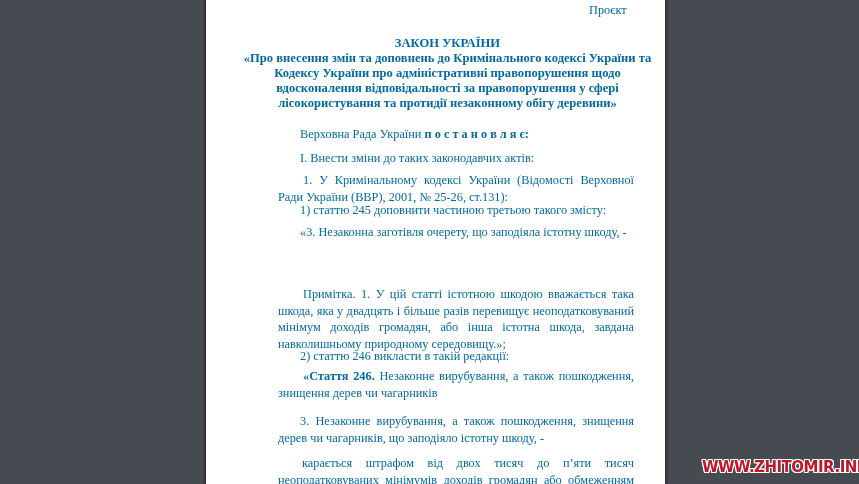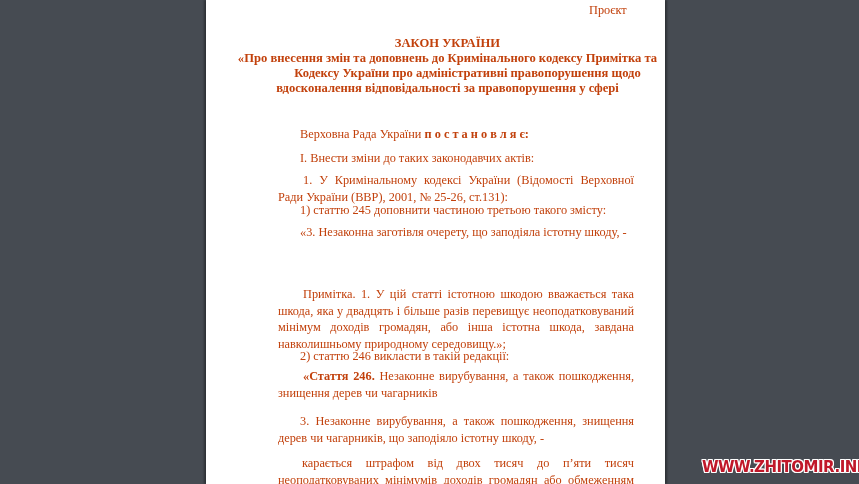--- a/index.html
+++ b/index.html
@@ -6,21 +6,21 @@
   body {
     width:859px; height:484px; overflow:hidden;
     background:#464b52;
     position:relative;
     font-family:"Liberation Serif", "DejaVu Serif", serif;
   }
   .page {
     position:absolute; left:206px; top:0; width:459px; height:484px;
     background:#ffffff;
     box-shadow: -2px 0 2px rgba(0,0,0,0.35), 2px 0 2px rgba(0,0,0,0.35);
-    color:#c2410c;
+    color:#0369a1;
     overflow:hidden;
   }
   .line { position:absolute; white-space:nowrap; font-size:12.3px; line-height:15px; }
   .project { left:383px; top:3px; }
   .title { left:0; width:483px; text-align:center; font-weight:bold; font-size:12.6px; }
   .just { position:absolute; left:72px; width:356px; font-size:12.3px; line-height:16.5px; text-align:justify; text-indent:25px; }
   .watermark {
     position:absolute; left:702px; top:458px;
     font-family:"DejaVu Sans", sans-serif; font-weight:bold; font-size:15px;
     color:#c0182a; letter-spacing:-0.5px;
@@ -28,23 +28,24 @@
   }
   b { font-weight:bold; }
 </style>
 </head>
 <body>
 
 <div class="page">
   <div class="line project">Проєкт</div>
 
   <div class="line title" style="top:36px;">ЗАКОН УКРАЇНИ</div>
-  <div class="line title" style="top:51px;">«Про внесення змін та доповнень до Кримінального кодексу Примітка та</div>
-  <div class="line title" style="top:66px;padding-left:20px;">Кодексу України про адміністративні правопорушення щодо</div>
+  <div class="line title" style="top:51px;">«Про внесення змін та доповнень до Кримінального кодексі України та</div>
+  <div class="line title" style="top:66px;">Кодексу України про адміністративні правопорушення щодо</div>
   <div class="line title" style="top:81px;">вдосконалення відповідальності за правопорушення у сфері</div>
+  <div class="line title" style="top:96px;">лісокористування та протидії незаконному обігу деревини»</div>
 
   <div class="line" style="left:94px; top:151px;">І. Внести зміни до таких законодавчих актів:</div>
 
   <div class="line" style="left:94px; top:127px;">
     <span>Верховна Рада України </span><b>п о с т а н о в л я є:</b>
   </div>
 
   <div class="just" style="top:172px;">1. У Кримінальному кодексі України (Відомості Верховної Ради України (ВВР), 2001, № 25-26, ст.131):</div>
 
   <div class="line" style="left:94px; top:203px;">1) статтю 245 доповнити частиною третьою такого змісту:</div>

